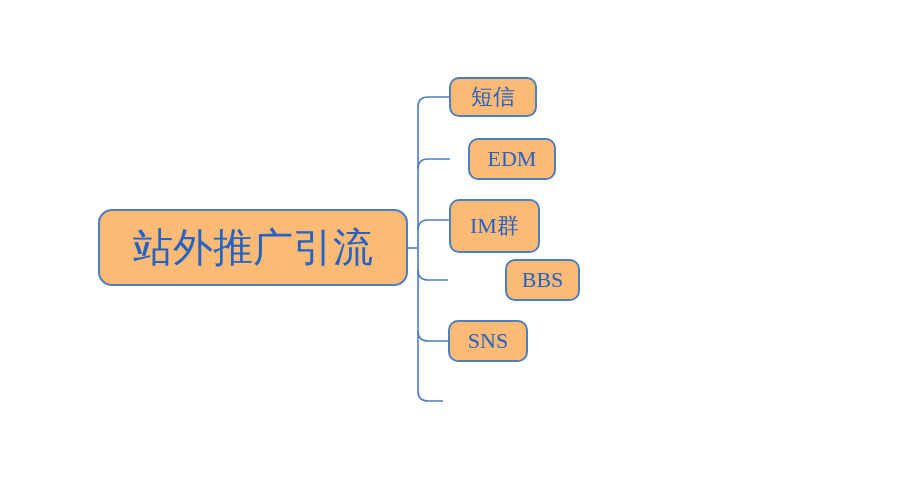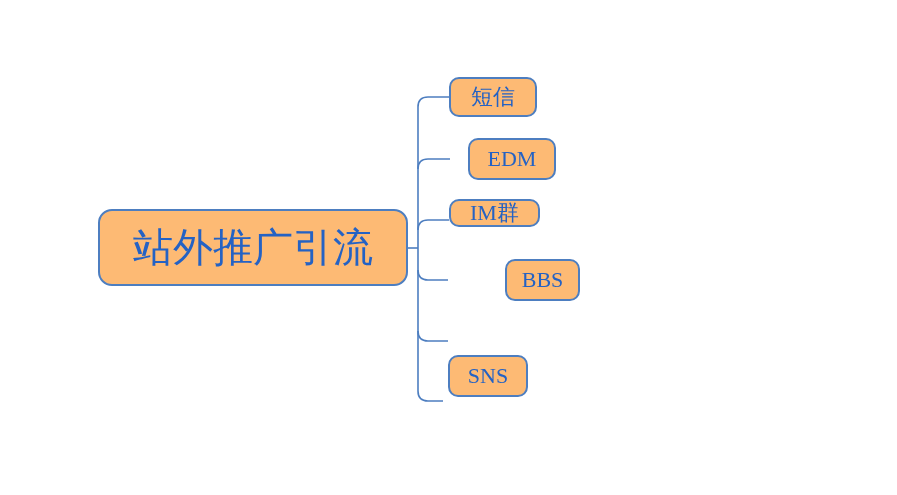--- a/index.html
+++ b/index.html
@@ -41,23 +41,23 @@
     width: 310px;
     height: 77px;
     border-radius: 14px;
     font-size: 40px;
   }
   .node.child {
     font-size: 22px;
   }
   .node.c0 { left: 449px; top: 77px;  width: 88px;  height: 40px; }
   .node.c1 { left: 468px; top: 138px; width: 88px;  height: 42px; }
-  .node.c2 { left: 449px; top: 199px; width: 91px;  height: 28px; }
+  .node.c2 { left: 449px; top: 199px; width: 91px;  height: 54px; }
   .node.c3 { left: 468px; top: 259px; width: 75px;  height: 42px; margin-left: 37px; }
-  .node.c4 { left: 448px; top: 320px; width: 80px;  height: 42px; margin-top: 35px; }
+  .node.c4 { left: 448px; top: 320px; width: 80px;  height: 42px; }
   .node.c5 { left: 449px; top: 379px; width: 135px; height: 45px; }
   .node.selected {
     box-shadow: 0 0 0 1px #ffffff, 0 0 0 6px #a6a6a6;
   }
 </style>
 </head>
 <body>
 
 <div class="canvas">
 

